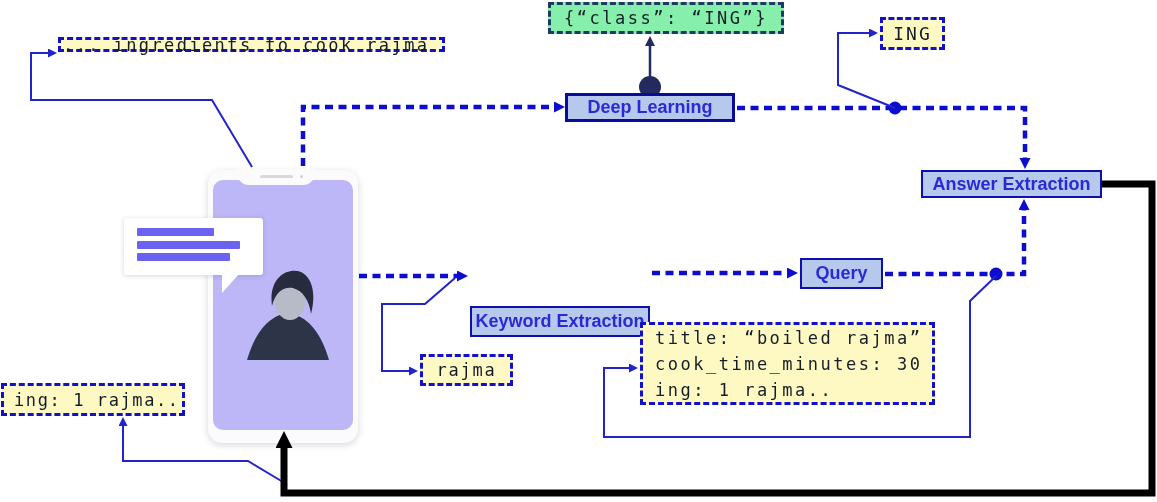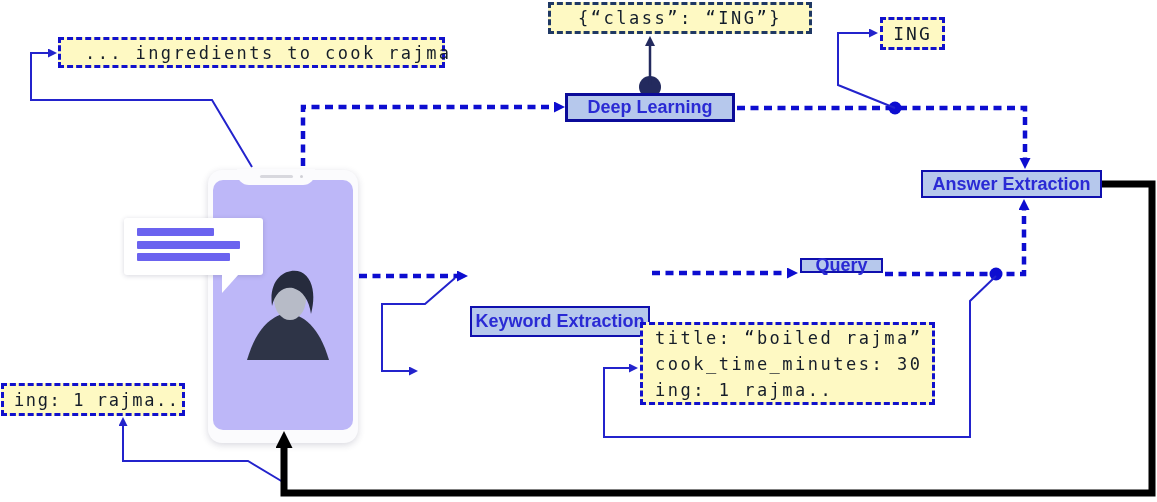--- a/index.html
+++ b/index.html
@@ -7,27 +7,27 @@
          font-family:"Liberation Sans",sans-serif;}
   
   #wires{position:absolute;left:0;top:0;width:1157px;height:502px;z-index:3;}
   
   .data-box{position:absolute;box-sizing:border-box;background:#fef9c3;border:3px dashed #1111cc;
             color:#151d29;font-family:"DejaVu Sans Mono","Liberation Mono",monospace;
             display:flex;align-items:center;z-index:4;white-space:nowrap;}
   .process-box{position:absolute;box-sizing:border-box;background:#b6c8ec;border:2.5px solid #0f0fae;
             color:#2a2ad4;font-size:18px;display:flex;align-items:center;justify-content:center;
             z-index:4;white-space:nowrap;font-weight:bold;}
-  .box-utterance{left:58px;top:37px;width:387px;height:31px;font-size:17px;letter-spacing:2.4px;padding-left:24px;}
-  .box-class{left:548px;top:2px;width:264px;height:32px;font-size:17px;letter-spacing:2.5px;
-             justify-content:center;background:#fef9c3;border:3px dashed #1f3864;color:#111c2a;}
+  .box-utterance{left:58px;top:37px;width:387px;height:15px;font-size:17px;letter-spacing:2.4px;padding-left:2px;}
+  .box-class{left:548px;top:2px;width:236px;height:32px;font-size:17px;letter-spacing:2.5px;
+             justify-content:center;background:#86efac;border:3px dashed #1f3864;color:#111c2a;}
   .box-ing{left:880px;top:17px;width:65px;height:33px;font-size:18px;letter-spacing:2px;justify-content:center;}
   .box-deep{left:565px;top:93px;width:170px;height:29px;border-color:#0b0b99;border-width:3px;}
   .box-keyword{left:470px;top:258px;width:180px;height:31px;margin-top:48px;}
-  .box-query{left:800px;top:258px;width:83px;height:15px;}
+  .box-query{left:800px;top:258px;width:83px;height:31px;}
   .box-answer{left:921px;top:170px;width:181px;height:28px;}
   .box-rajma{left:420px;top:354px;width:93px;height:32px;font-size:17px;letter-spacing:1.8px;justify-content:center;}
   .box-record{left:640px;top:322px;width:295px;height:83px;font-size:17px;letter-spacing:2.5px;
               flex-direction:column;align-items:flex-start;justify-content:center;padding:16px 12px;line-height:26px;}
   .box-snippet{left:1px;top:383px;width:184px;height:33px;font-size:17px;letter-spacing:1.6px;padding-left:10px;}
   
   .phone{position:absolute;left:208px;top:170px;width:150px;height:273px;background:#fbfbfd;
          border-radius:14px;box-shadow:0 2px 7px rgba(40,40,80,.18);z-index:1;}
   .screen{position:absolute;left:5px;top:10px;width:140px;height:250px;background:#bdb7f8;border-radius:10px;}
   .notch{position:absolute;left:29px;top:-1px;width:78px;height:16px;background:#fbfbfd;
@@ -126,20 +126,23 @@
   </div>
 
   <div class="process-box box-query">
     <span>Query</span>
   </div>
 
   <div class="process-box box-answer">
     <span>Answer Extraction</span>
   </div>
 
+  <div class="data-box box-rajma">
+    <span>rajma</span>
+  </div>
 
   <div class="data-box box-record">
     <div>title: “boiled rajma”</div>
     <div>cook_time_minutes: 30</div>
     <div>ing: 1 rajma..</div>
   </div>
 
   <div class="data-box box-snippet">
     <span>ing: 1 rajma..</span>
   </div>

